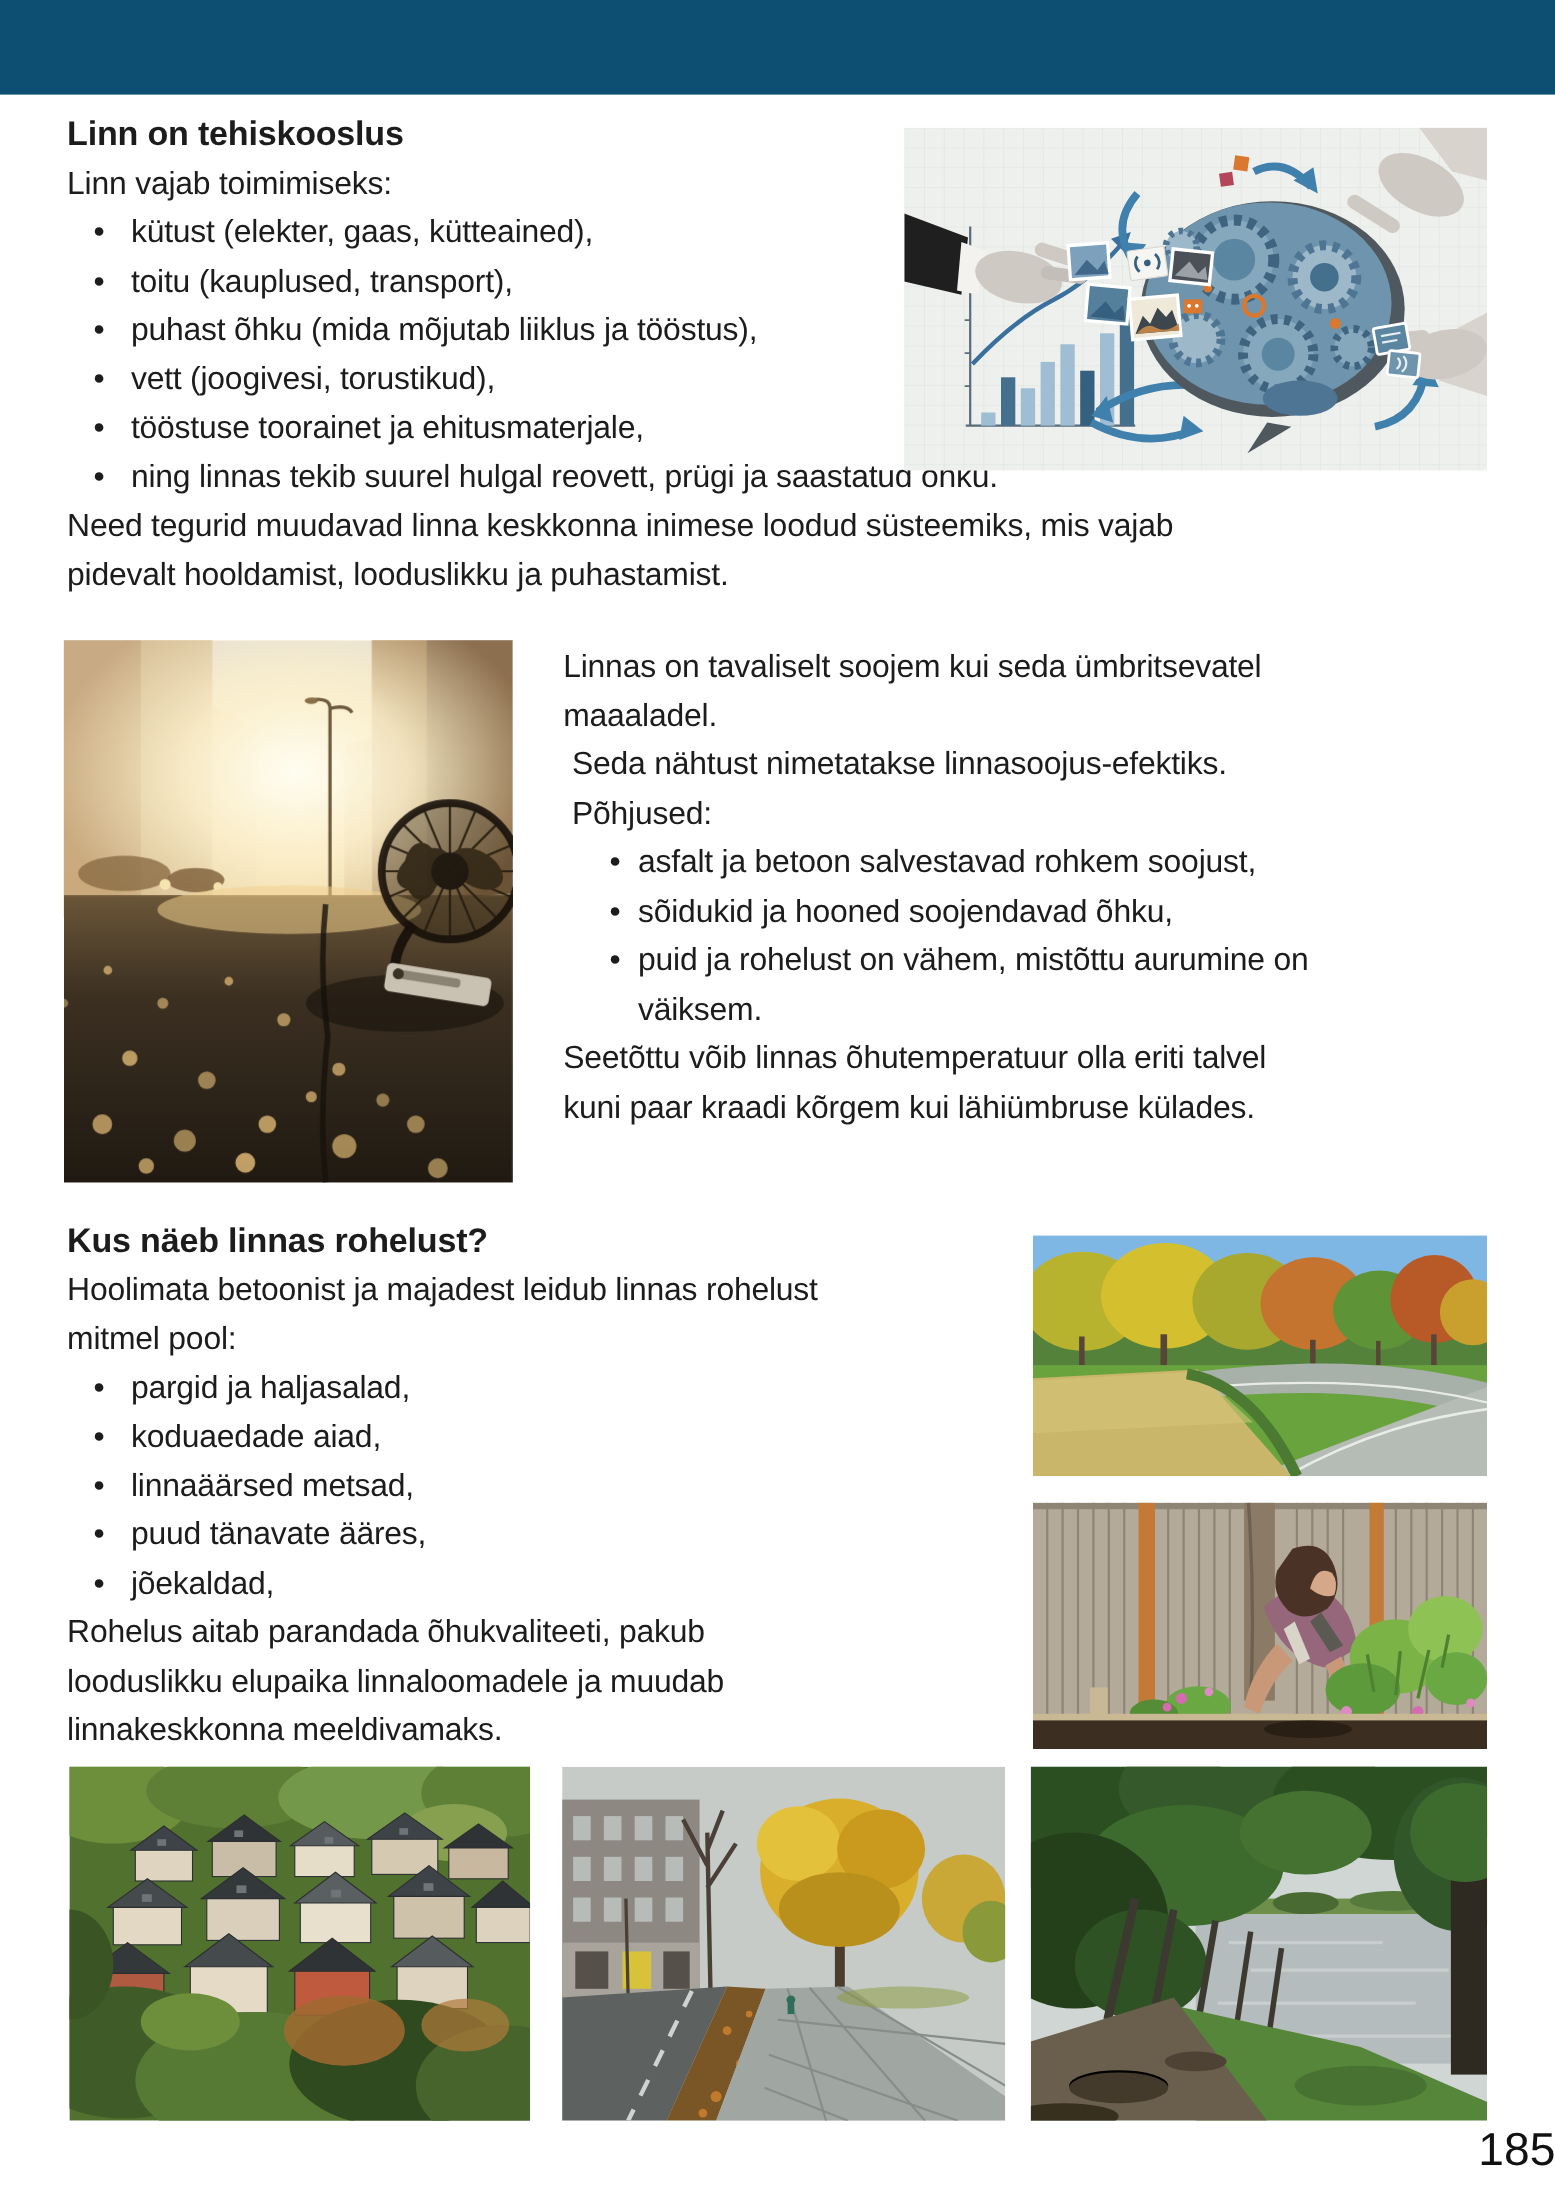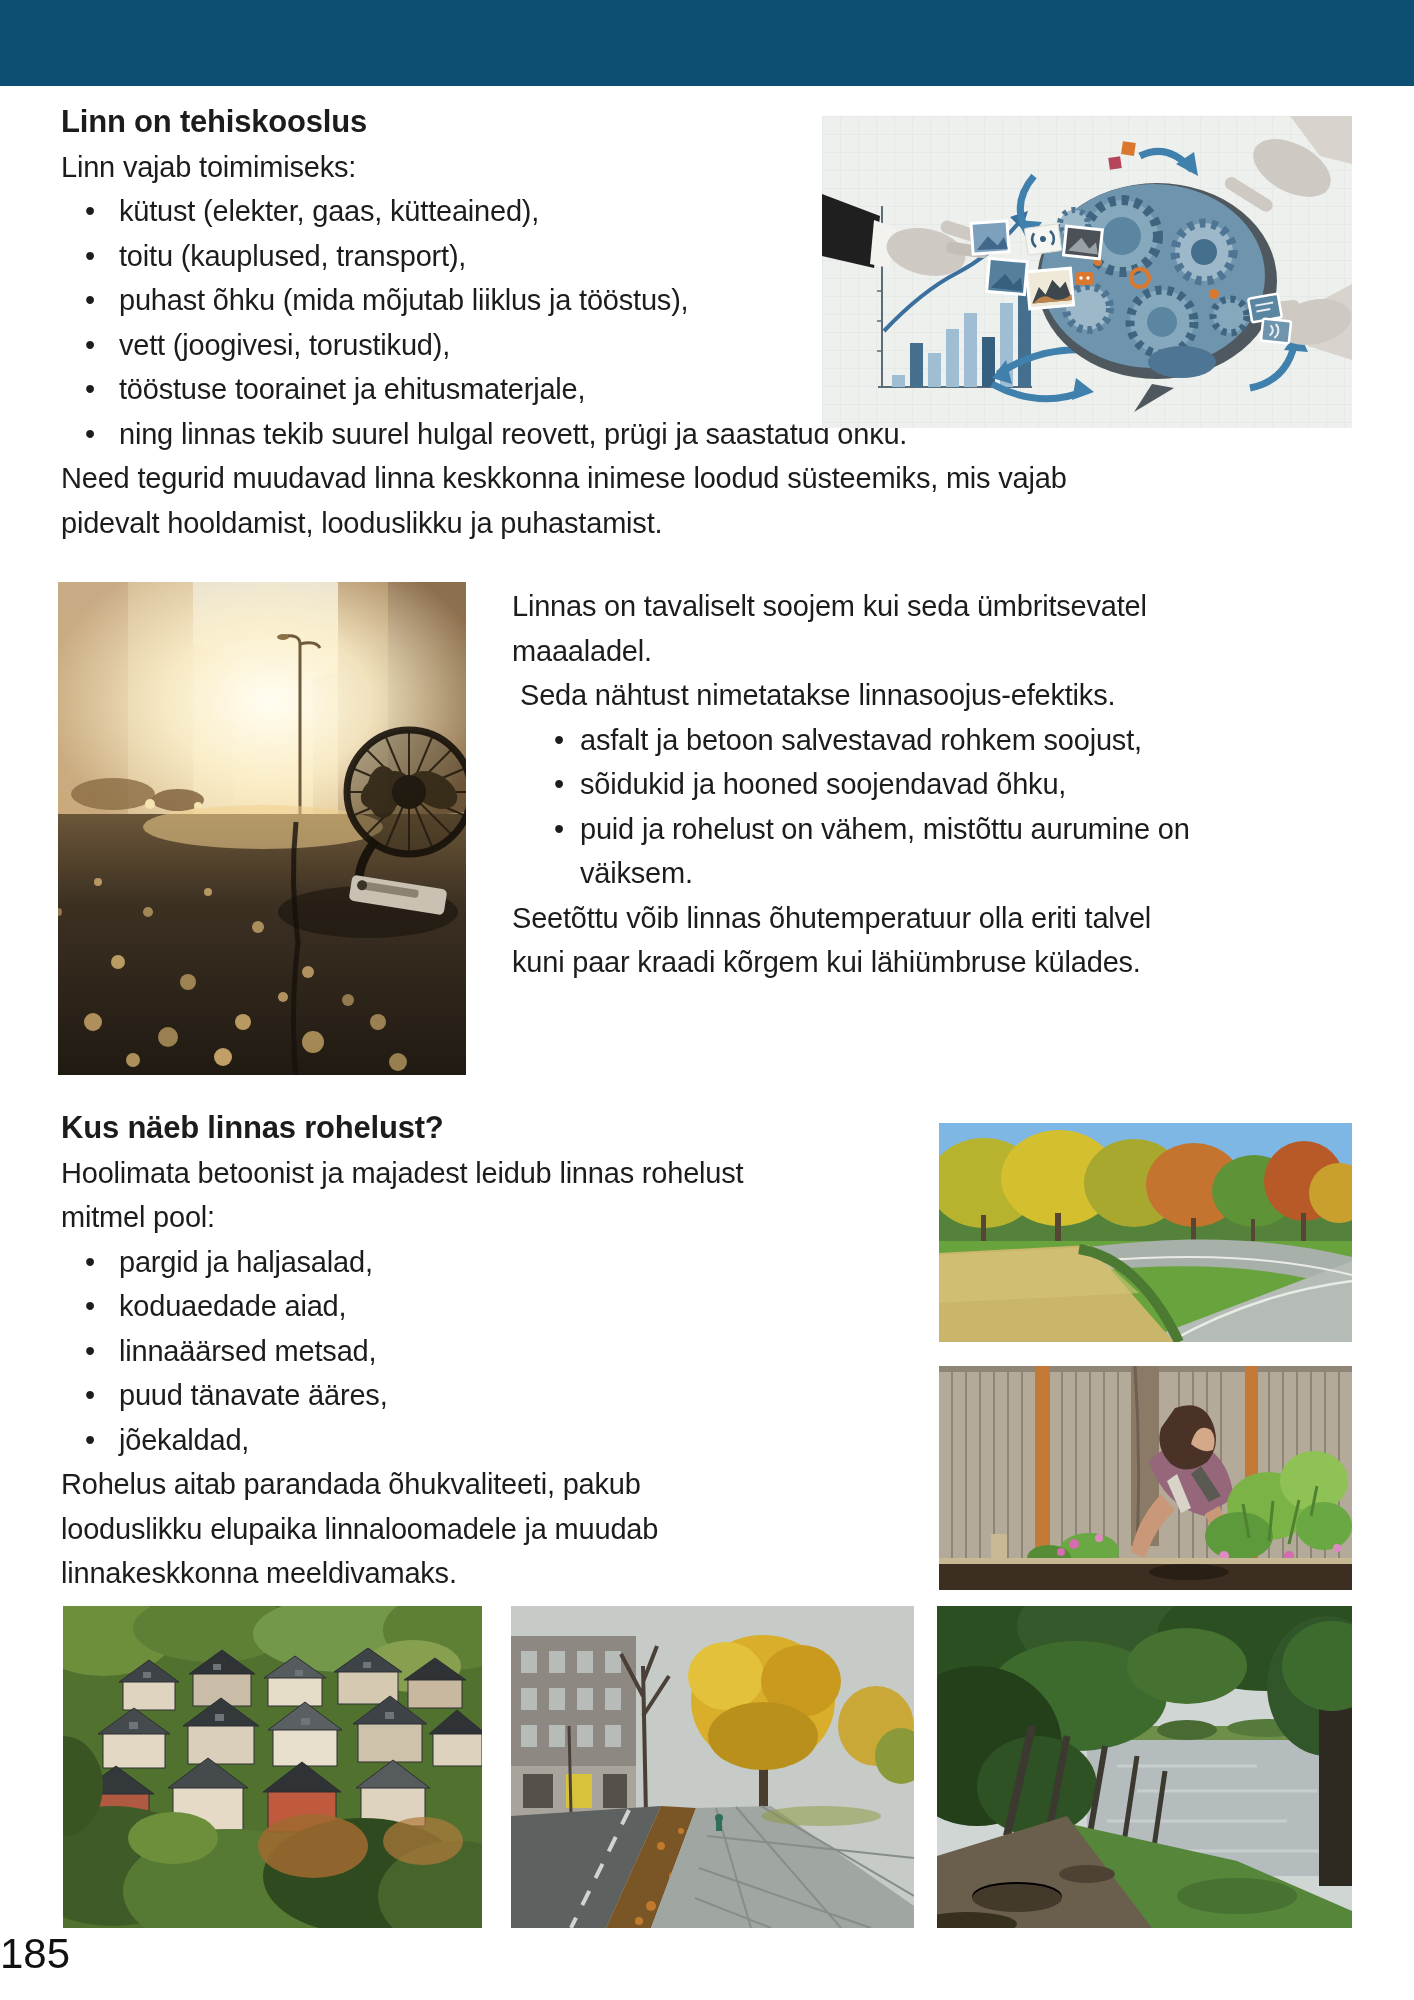--- a/index.html
+++ b/index.html
@@ -11,21 +11,21 @@
   .line{display:block;}
   .li{position:relative;padding-left:58px;}
   .li .dot{position:absolute;left:24px;top:0;}
   .licont{padding-left:58px;}
   .s2 .li{padding-left:68px;}
   .s2 .li .dot{left:42px;}
   .s2 .licont{padding-left:68px;}
   .indent-sm{padding-left:8px;}
   .photo{position:absolute;overflow:hidden;}
   .photo svg{display:block;width:100%;height:100%;}
-  .pagenum{position:absolute;left:0;top:1930px;width:1414px;text-align:left;
+  .pagenum{position:absolute;left:0;top:1930px;width:1414px;text-align:right;
            font-size:42px;color:#111;}
 </style>
 </head>
 <body>
 
 <div class="page">
 
   <div class="topbar"></div>
 
   <div class="txt" style="left:61px;top:100px;">
@@ -255,20 +255,21 @@
           <circle r="62" fill="none" stroke="#17110a" stroke-width="7"></circle>
         </g>
       </g>
     </svg>
   </div>
 
   <div class="txt s2" style="left:512px;top:584px;">
     <span class="line">Linnas on tavaliselt soojem kui seda ümbritsevatel</span>
     <span class="line">maaaladel.</span>
     <span class="line indent-sm">Seda nähtust nimetatakse linnasoojus-efektiks.</span>
+    <span class="line indent-sm">Põhjused:</span>
     <span class="line li"><span class="dot">•</span><span>asfalt ja betoon salvestavad rohkem soojust,</span></span>
     <span class="line li"><span class="dot">•</span><span>sõidukid ja hooned soojendavad õhku,</span></span>
     <span class="line li"><span class="dot">•</span><span>puid ja rohelust on vähem, mistõttu aurumine on</span></span>
     <span class="line licont">väiksem.</span>
     <span class="line">Seetõttu võib linnas õhutemperatuur olla eriti talvel</span>
     <span class="line">kuni paar kraadi kõrgem kui lähiümbruse külades.</span>
   </div>
 
   <div class="txt" style="left:61px;top:1106px;">
     <span class="line h">Kus näeb linnas rohelust?</span>

